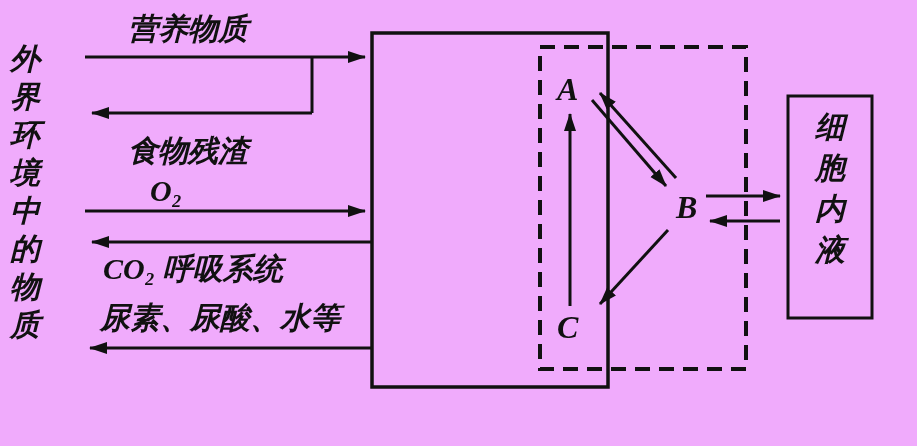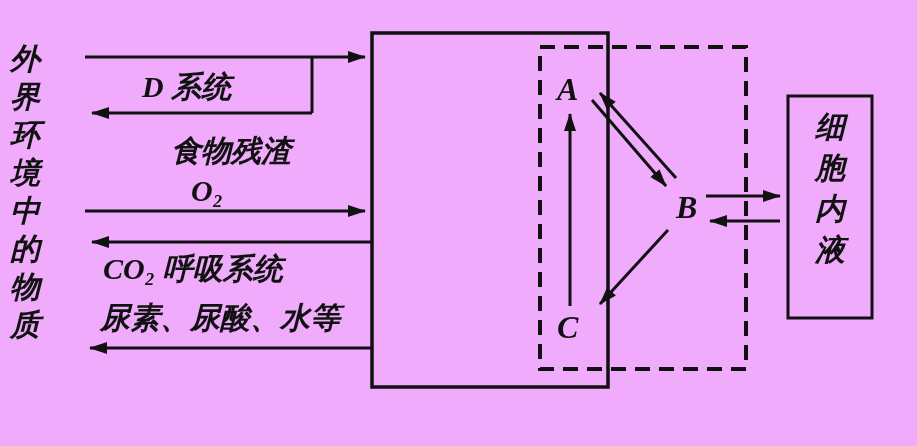--- a/index.html
+++ b/index.html
@@ -59,26 +59,26 @@
     <line x1="592" y1="100" x2="666" y2="186" stroke="#111" stroke-width="3" marker-end="url(#ah)"></line>
     <line x1="676" y1="178" x2="600" y2="93" stroke="#111" stroke-width="3" marker-end="url(#ah)"></line>
     <line x1="668" y1="230" x2="600" y2="304" stroke="#111" stroke-width="3" marker-end="url(#ah)"></line>
 
     <line x1="706" y1="196" x2="780" y2="196" stroke="#111" stroke-width="3" marker-end="url(#ah)"></line>
     <line x1="780" y1="221" x2="710" y2="221" stroke="#111" stroke-width="3" marker-end="url(#ah)"></line>
   </svg>
 
   <div class="lbl vtext" style="left:6px; top:40px; width:38px; line-height:38px;">外界环境中的物质</div>
 
+  <div class="lbl" style="left:128px; top:12px;">营养物质</div>
 
-  <div class="lbl" style="left:142px; top:70px;">D 系统</div>
 
-  <div class="lbl" style="left:128px; top:134px;margin-left:43px;">食物残渣</div>
+  <div class="lbl" style="left:128px; top:134px;">食物残渣</div>
 
-  <div class="lbl" style="left:150px; top:174px;margin-left:41px;">O₂</div>
+  <div class="lbl" style="left:150px; top:174px;">O₂</div>
 
   <div class="lbl" style="left:103px; top:252px;text-align:right;">CO₂ 呼吸系统</div>
 
   <div class="lbl" style="left:100px; top:301px;">尿素、尿酸、水等</div>
 
 
 
   <div class="lbl node-letter" style="left:557px; top:72px;">A</div>
 
   <div class="lbl node-letter" style="left:676px; top:190px;">B</div>

